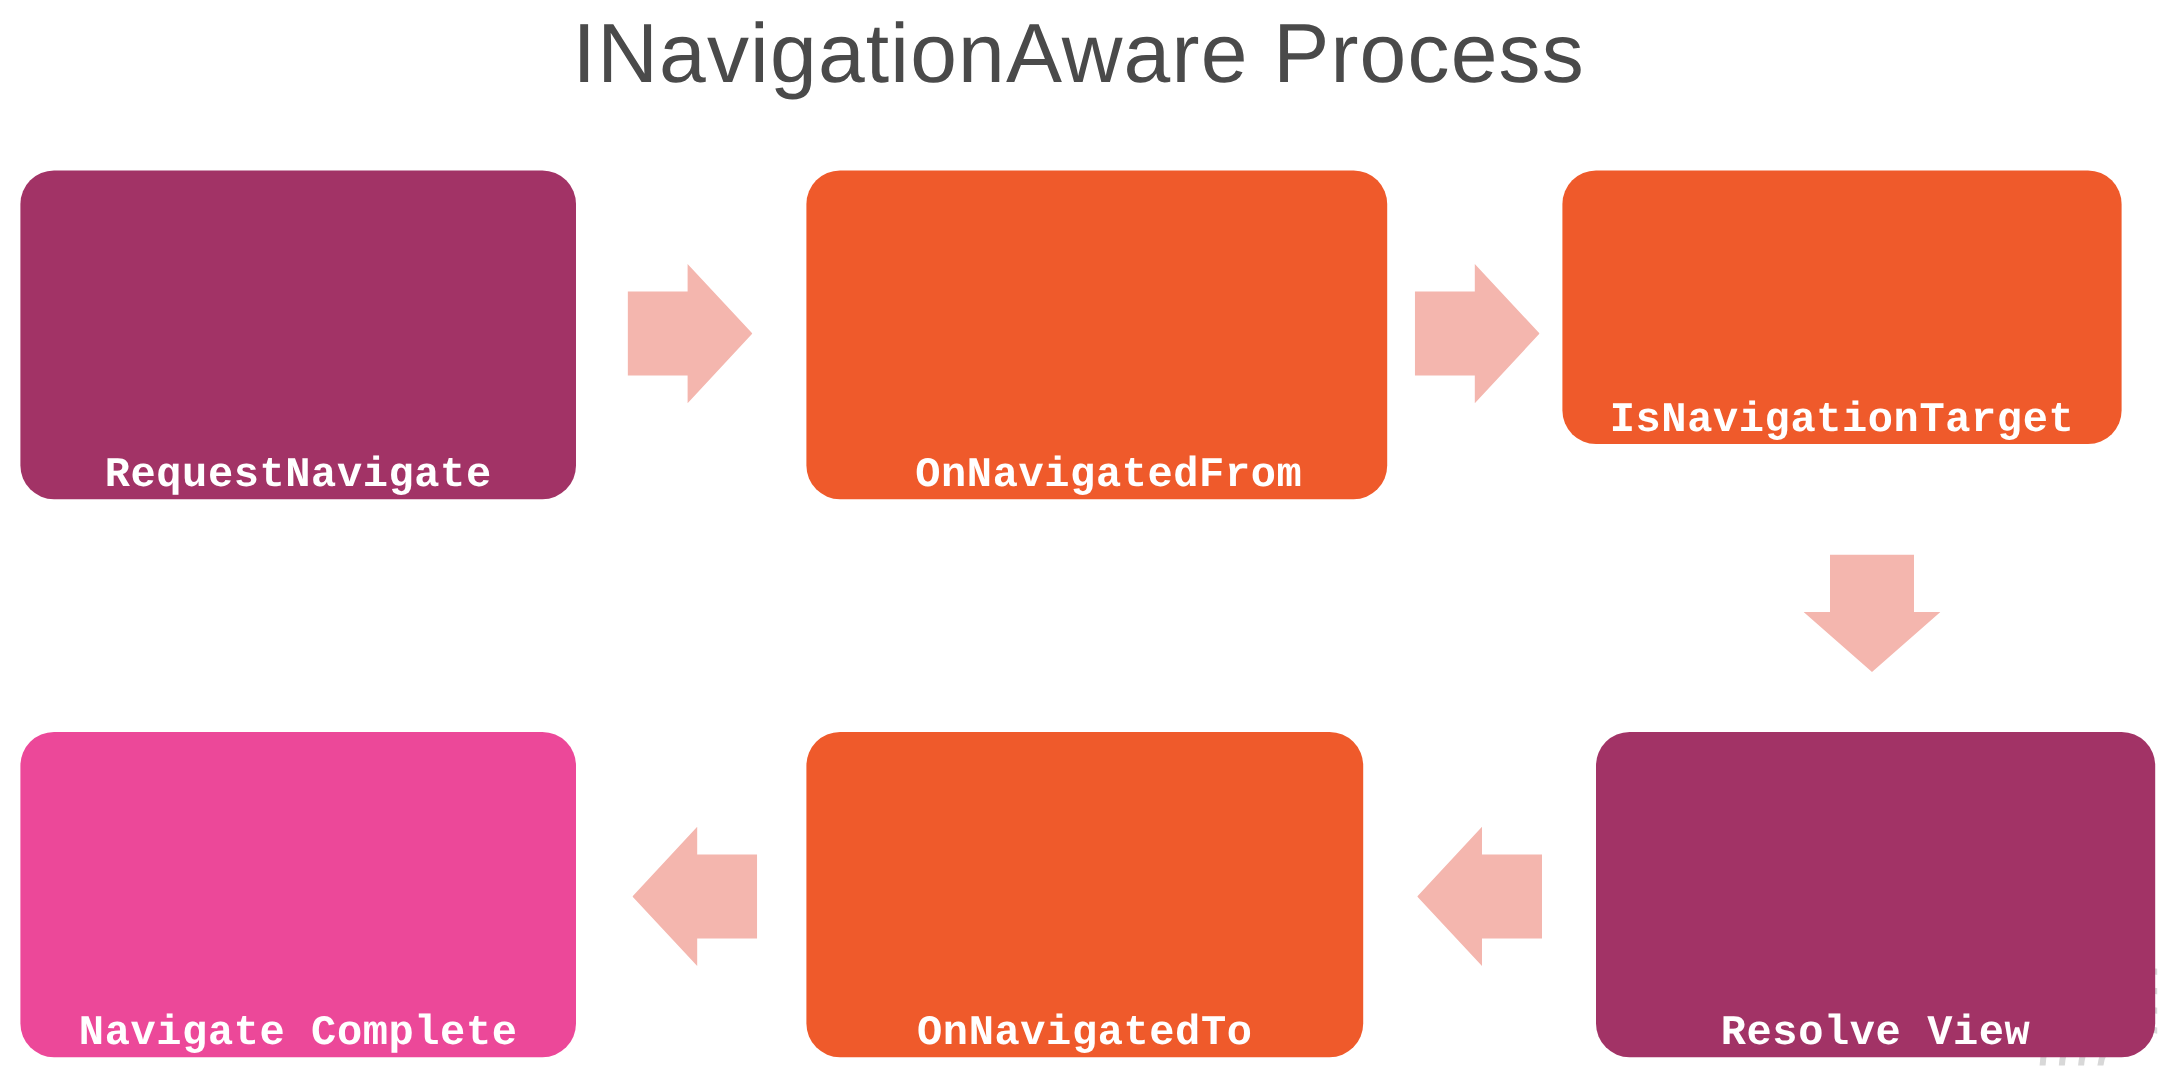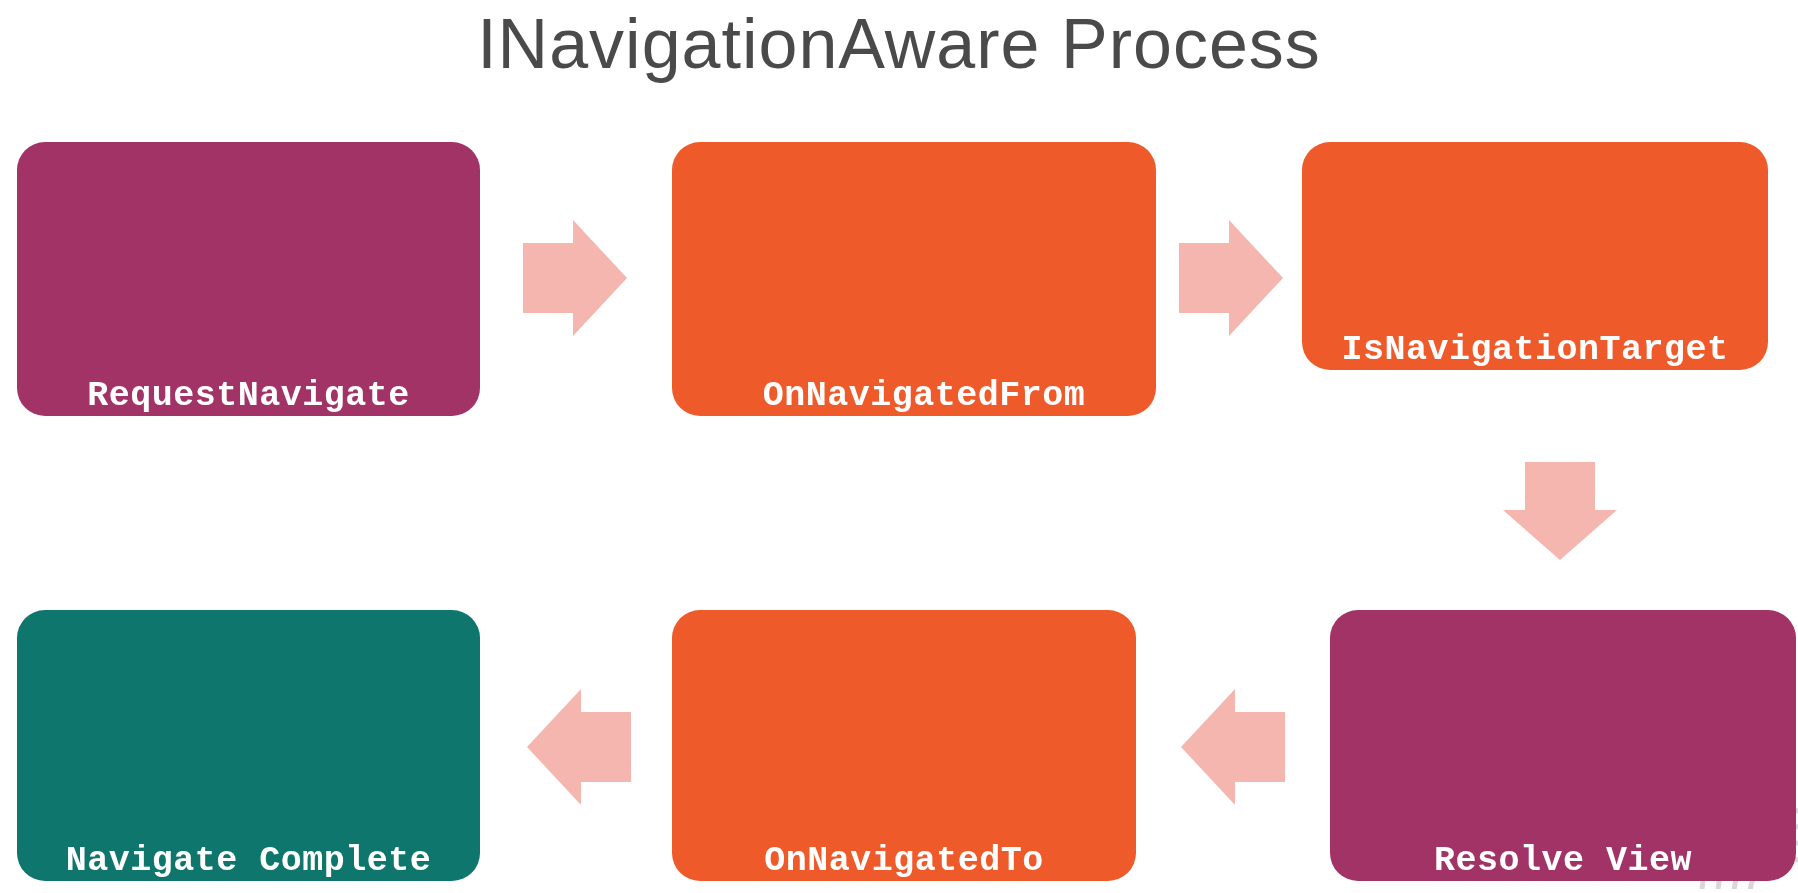--- a/index.html
+++ b/index.html
@@ -89,21 +89,21 @@
   </div>
 
   <div class="node pos-r2c2" style="background-color: rgb(239, 90, 43);">
     <span class="node-label">OnNavigatedTo</span>
   </div>
 
   <div class="node pos-r2c3" style="background-color: rgb(162, 51, 102);">
     <span class="node-label">Resolve View</span>
   </div>
 
-  <div class="node pos-r2c1" style="background-color: #0f766e;">
+  <div class="node pos-r2c1" style="background-color: #ec4899;">
     <span class="node-label">Navigate Complete</span>
   </div>
 
   <div class="arrow arrow-right-1">
     <svg width="104" height="116" viewBox="0 0 104 116">
       <polygon points="0,23 50,23 50,0 104,58 50,116 50,93 0,93" fill="#F4B6AE"></polygon>
     </svg>
   </div>
 
   <div class="arrow arrow-right-2">

